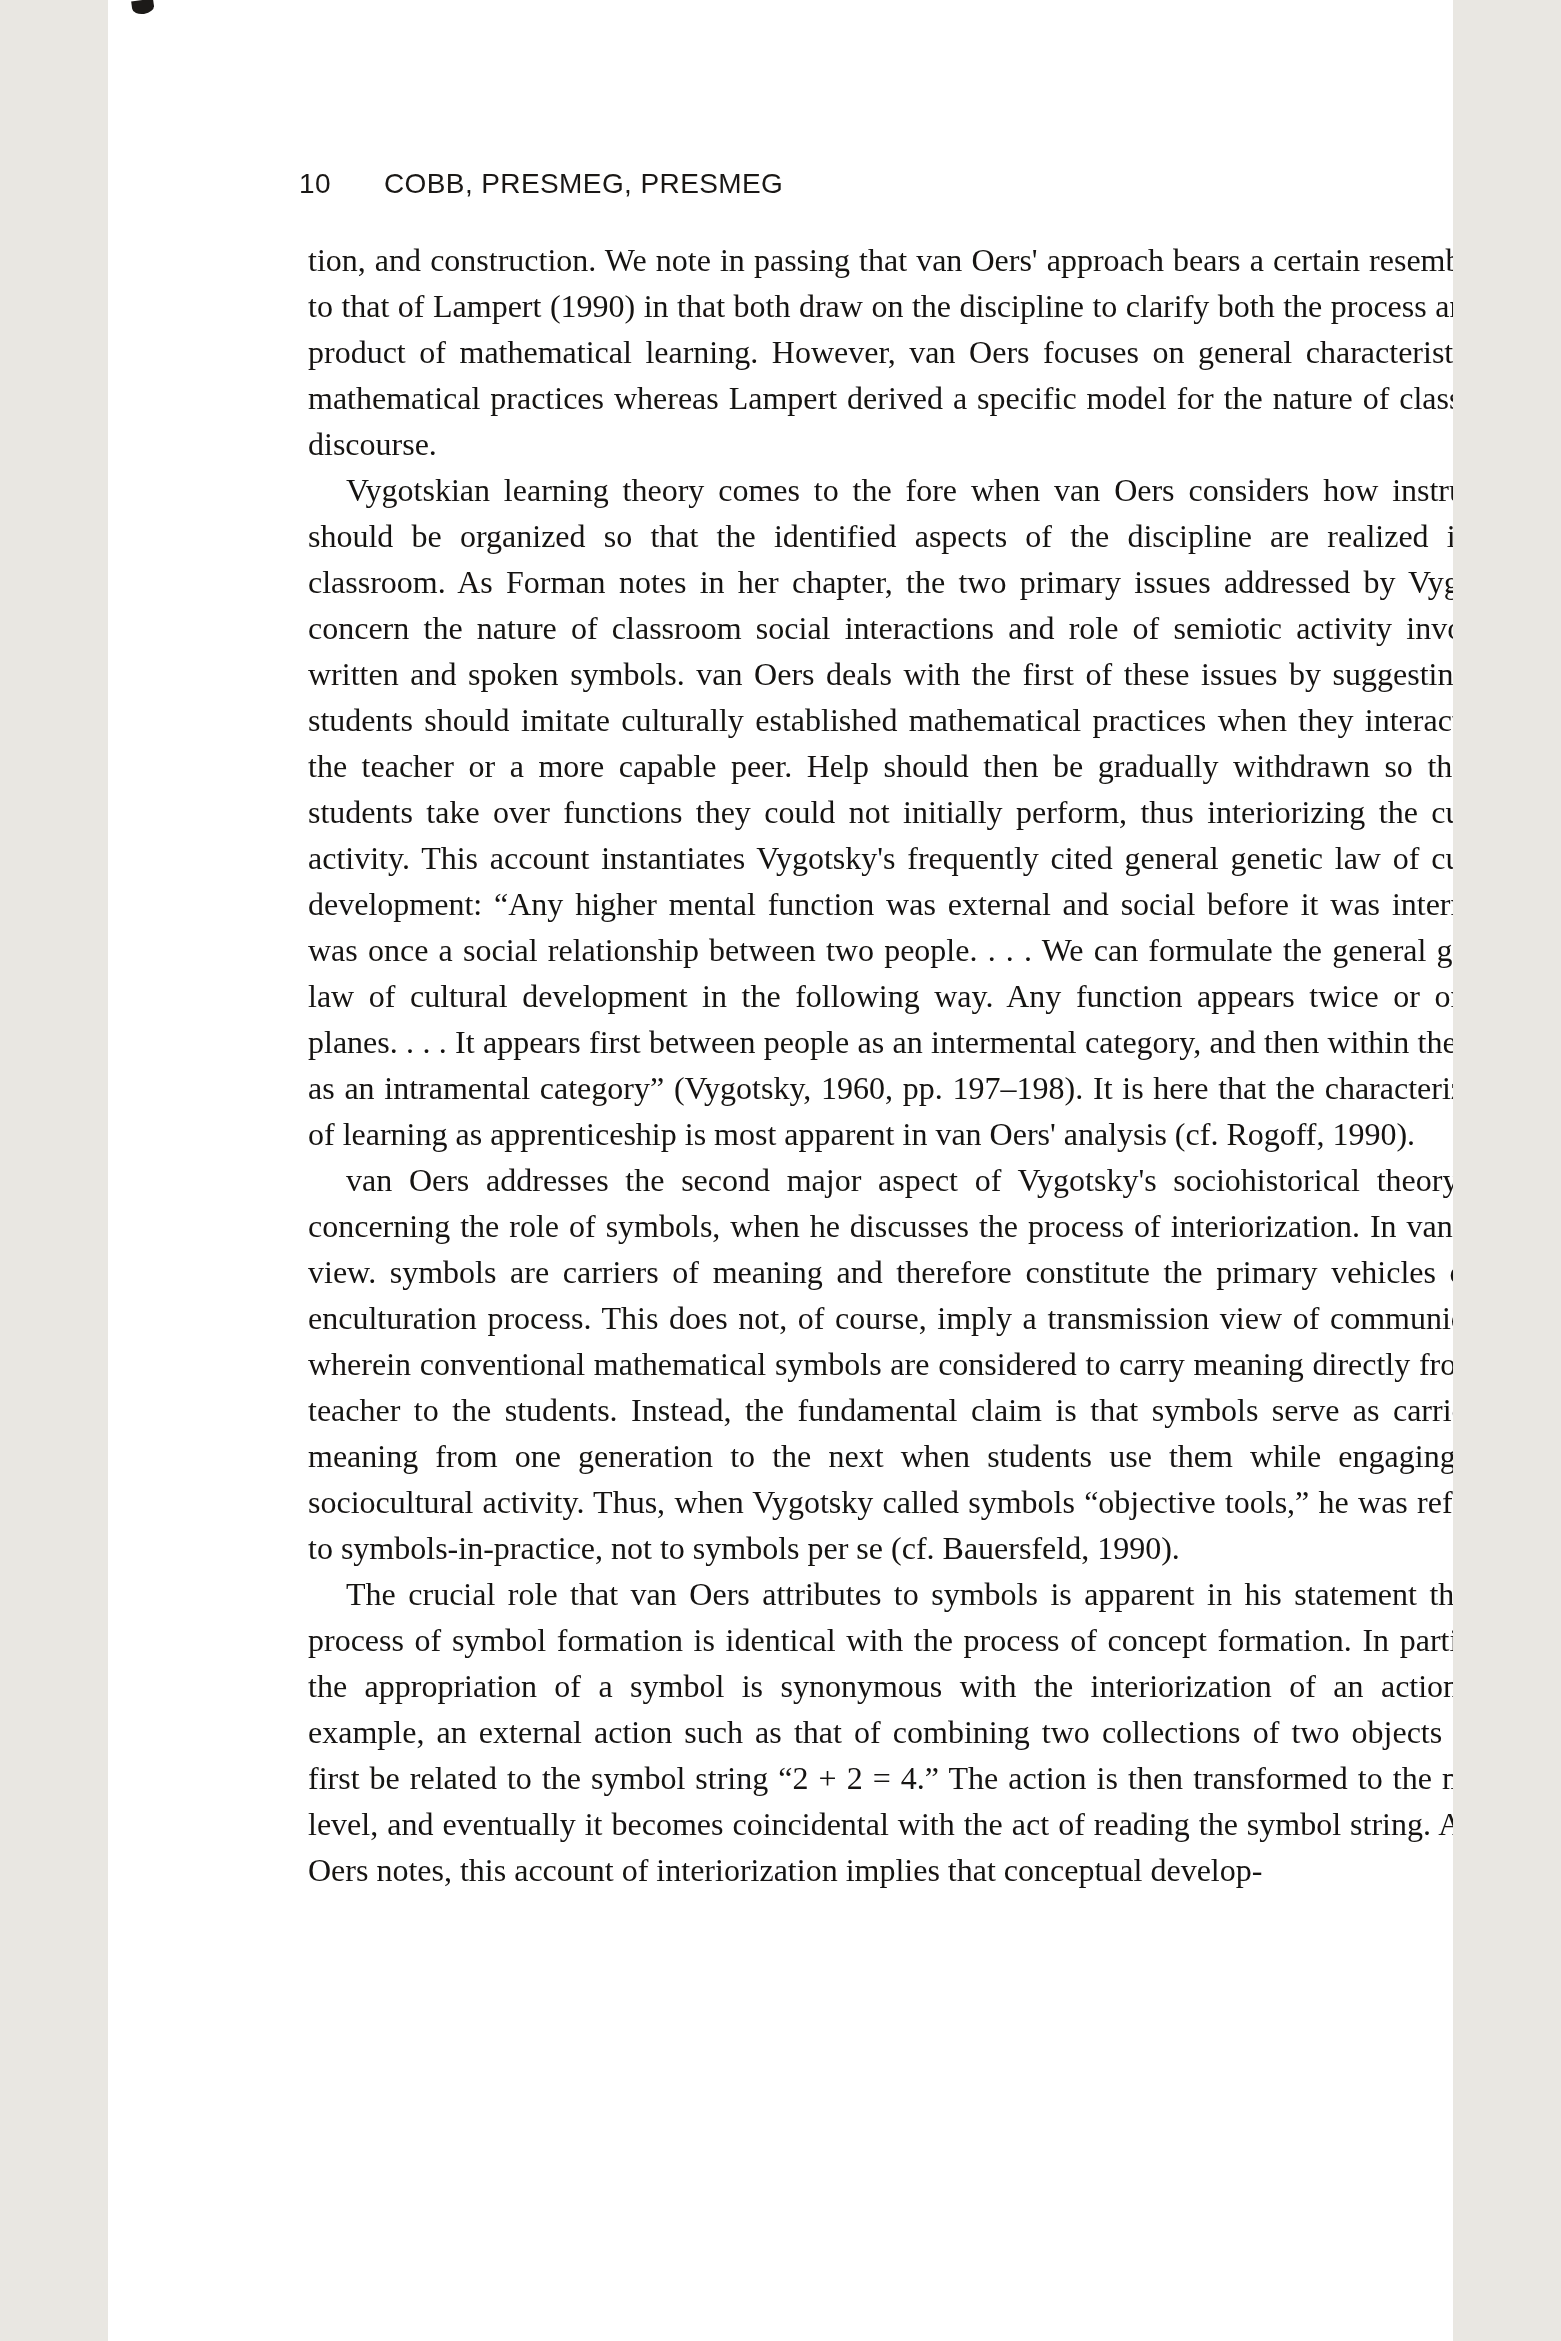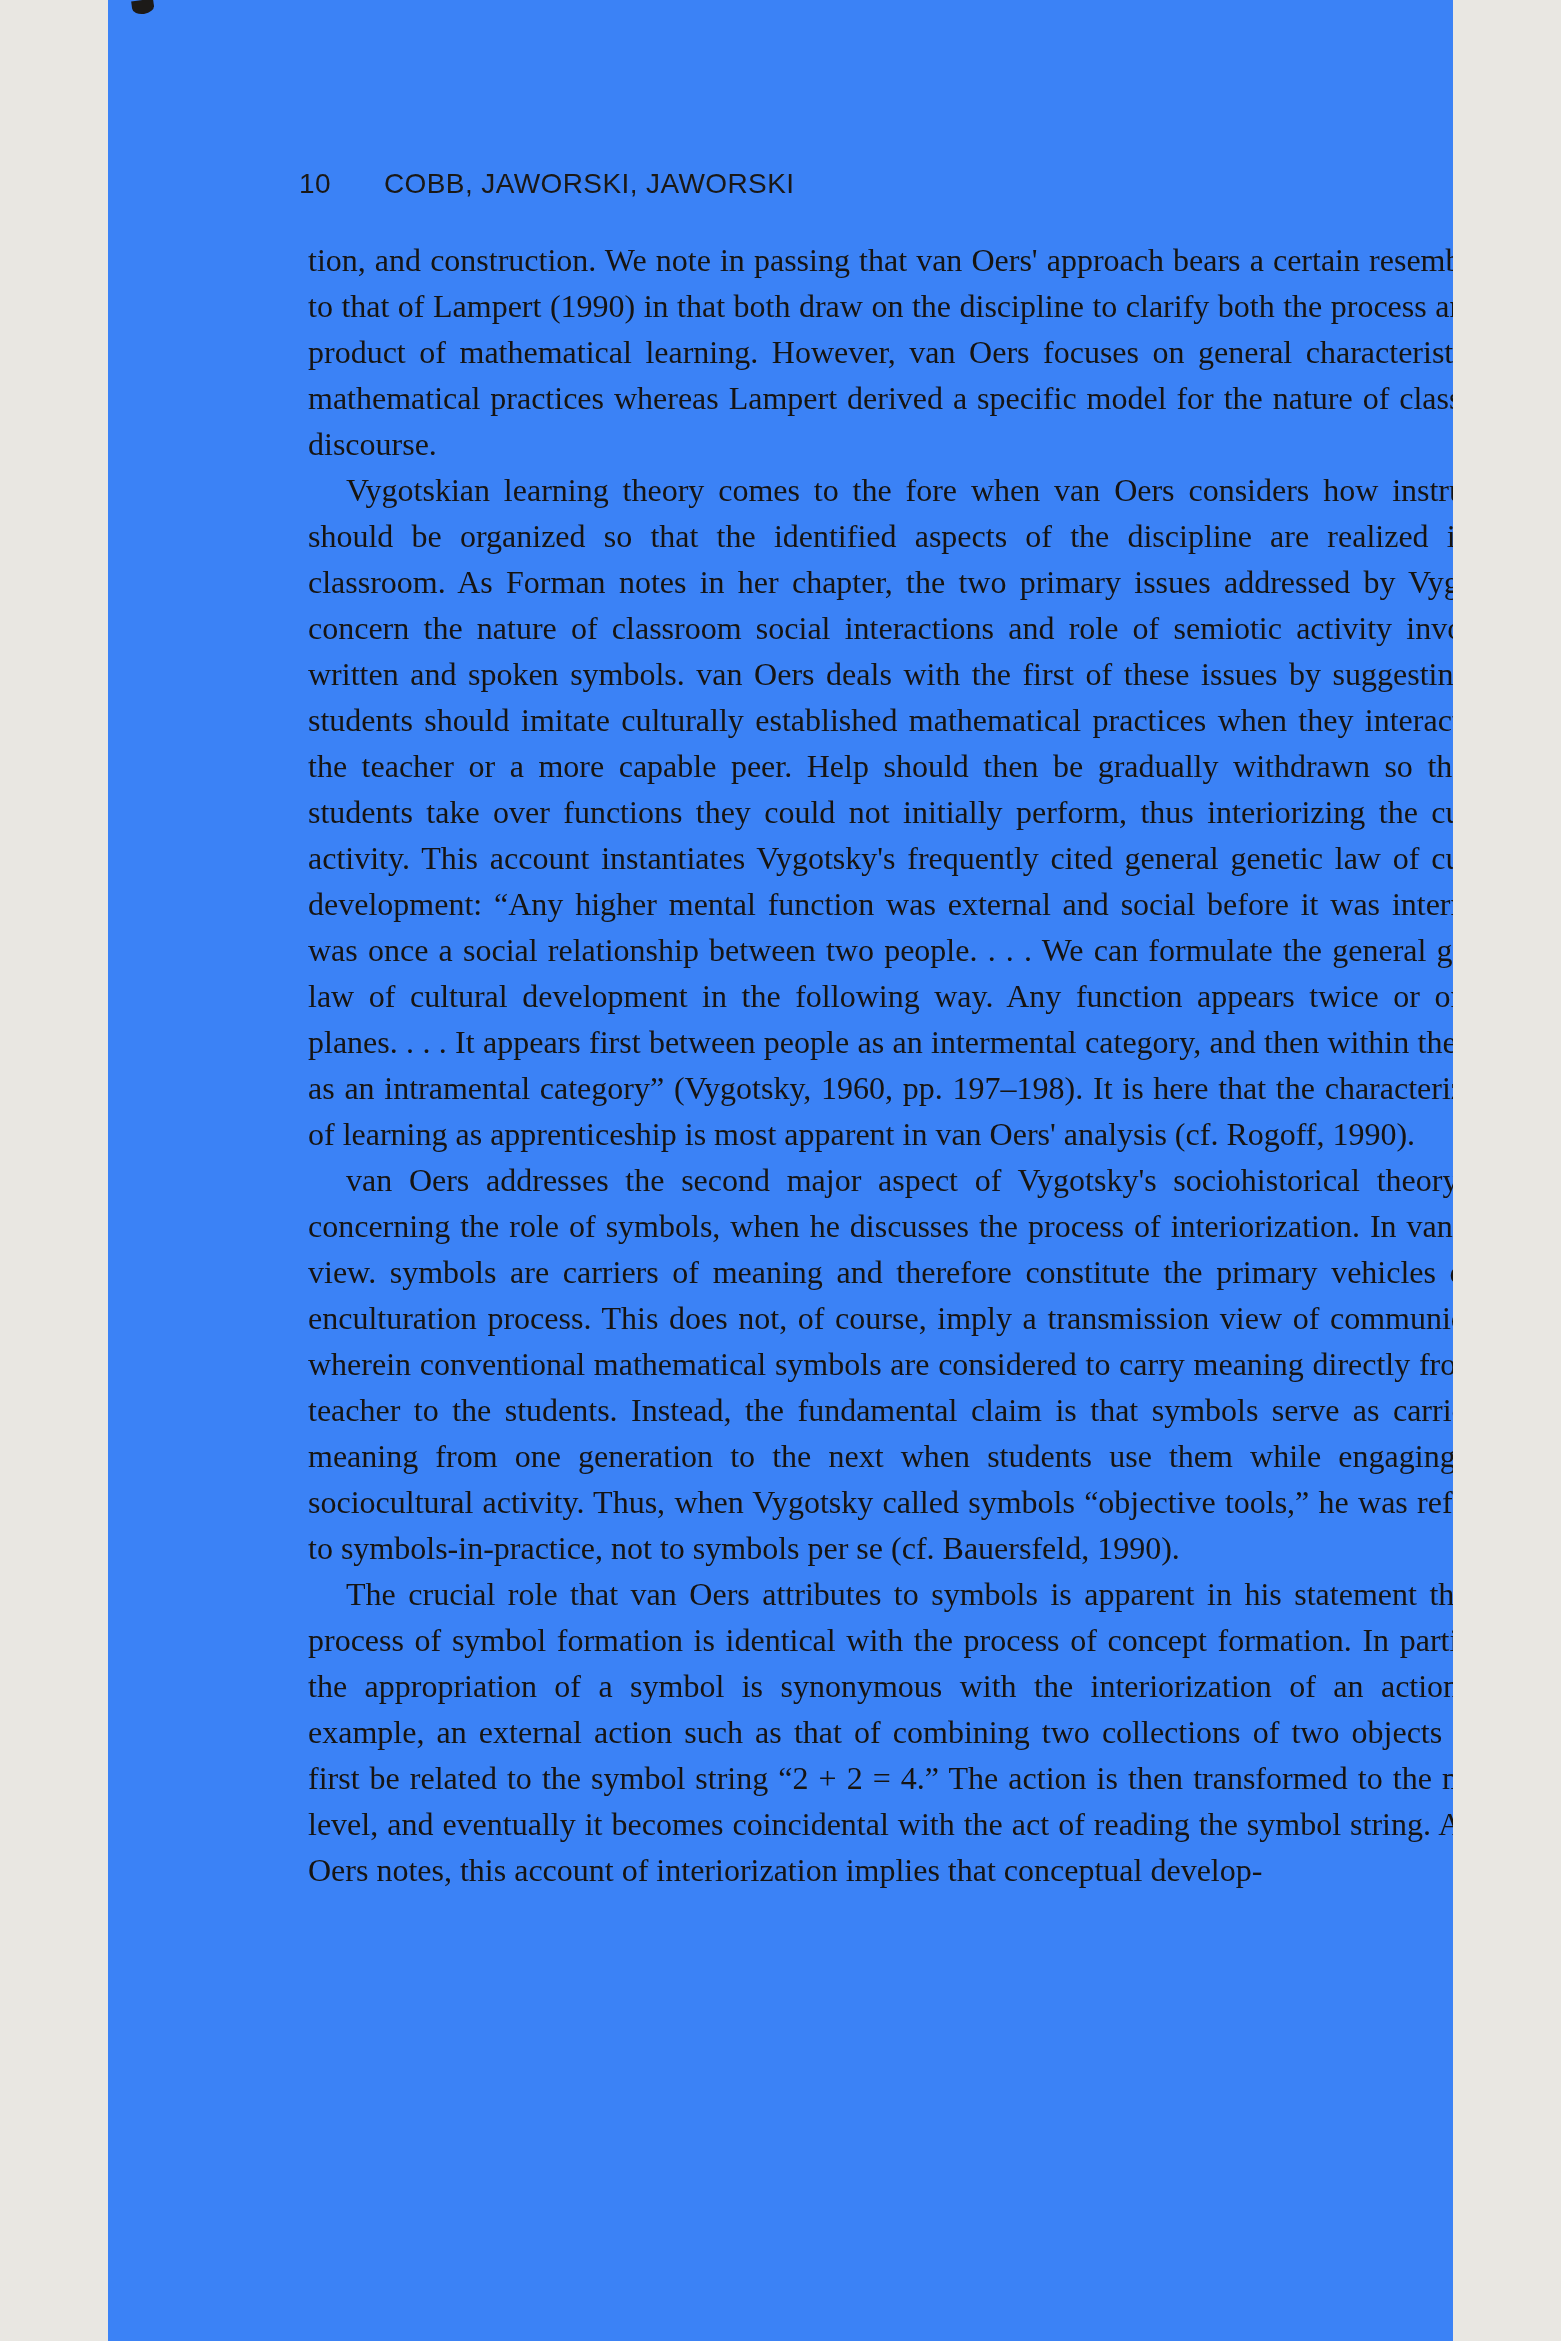--- a/index.html
+++ b/index.html
@@ -5,21 +5,21 @@
   html, body {
     margin: 0;
     padding: 0;
     background: #e9e7e2;
   }
   .page {
     position: relative;
     width: 1345px;
     height: 2342px;
     margin: 0 auto;
-    background: #3b82f6;
+    background: #ffffff;
     overflow: hidden;
     color: #151311;
   }
   .scan-speck {
     position: absolute;
     left: 24px;
     top: 0px;
     width: 22px;
     height: 13.7px;
     background: #1c1a18;
@@ -61,21 +61,21 @@
 </style>
 </head>
 <body>
 
 <div class="page">
 
   <div class="scan-speck"></div>
 
   <header class="running-header">
     <span class="page-number">10</span>
-    <span class="running-head-title">COBB, JAWORSKI, JAWORSKI</span>
+    <span class="running-head-title">COBB, PRESMEG, PRESMEG</span>
   </header>
 
   <main class="body-text">
     <p class="para">tion, and construction. We note in passing that van Oers' approach bears a certain resemblance to that of Lampert (1990) in that both draw on the discipline to clarify both the process and the product of mathematical learning. However, van Oers focuses on general characteristics of mathematical practices whereas Lampert derived a specific model for the nature of classroom discourse.</p>
     <p class="para indent">Vygotskian learning theory comes to the fore when van Oers considers how instruction should be organized so that the identified aspects of the discipline are realized in the classroom. As Forman notes in her chapter, the two primary issues addressed by Vygotsky concern the nature of classroom social interactions and role of semiotic activity involving written and spoken symbols. van Oers deals with the first of these issues by suggesting that students should imitate culturally established mathematical practices when they interact with the teacher or a more capable peer. Help should then be gradually withdrawn so that the students take over functions they could not initially perform, thus interiorizing the cultural activity. This account instantiates Vygotsky's frequently cited general genetic law of cultural development: “Any higher mental function was external and social before it was internal. It was once a social relationship between two people. . . . We can formulate the general genetic law of cultural development in the following way. Any function appears twice or on two planes. . . . It appears first between people as an intermental category, and then within the child as an intramental category” (Vygotsky, 1960, pp. 197–198). It is here that the characterization of learning as apprenticeship is most apparent in van Oers' analysis (cf. Rogoff, 1990).</p>
     <p class="para indent">van Oers addresses the second major aspect of Vygotsky's sociohistorical theory, that concerning the role of symbols, when he discusses the process of interiorization. In van Oers' view. symbols are carriers of meaning and therefore constitute the primary vehicles of the enculturation process. This does not, of course, imply a transmission view of communication wherein conventional mathematical symbols are considered to carry meaning directly from the teacher to the students. Instead, the fundamental claim is that symbols serve as carriers of meaning from one generation to the next when students use them while engaging in a sociocultural activity. Thus, when Vygotsky called symbols “objective tools,” he was referring to symbols-in-practice, not to symbols per se (cf. Bauersfeld, 1990).</p>
     <p class="para indent">The crucial role that van Oers attributes to symbols is apparent in his statement that the process of symbol formation is identical with the process of concept formation. In particular, the appropriation of a symbol is synonymous with the interiorization of an action. For example, an external action such as that of combining two collections of two objects might first be related to the symbol string “2 + 2 = 4.” The action is then transformed to the mental level, and eventually it becomes coincidental with the act of reading the symbol string. As van Oers notes, this account of interiorization implies that conceptual develop-</p>
   </main>
 
 </div>

